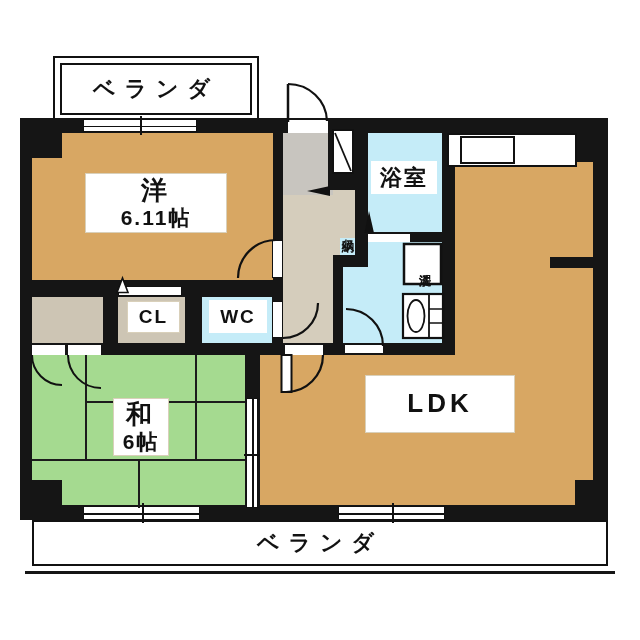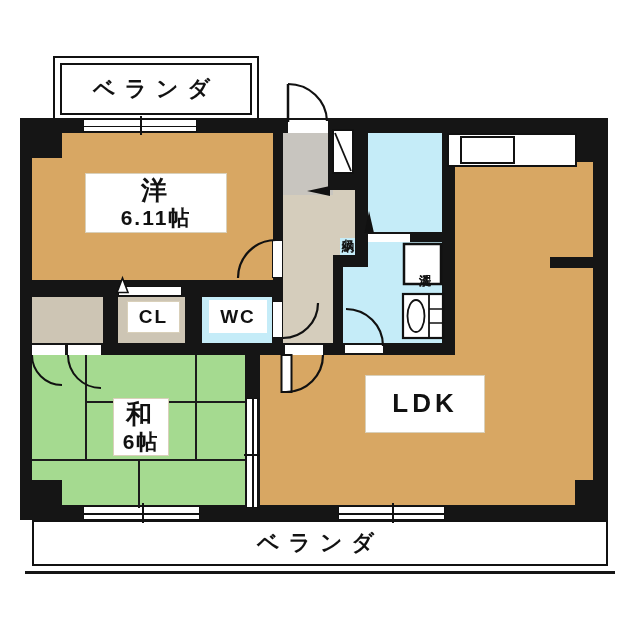--- a/index.html
+++ b/index.html
@@ -143,24 +143,27 @@
   <div class="labelbox thinbrd" style="left:85px;top:173px;width:142px;height:60px;">
     <span class="big">洋</span>
     <span class="size">6.11帖</span>
   </div>
 
   <div class="labelbox thinbrd" style="left:113px;top:398px;width:56px;height:58px;">
     <span class="big">和</span>
     <span class="size">6帖</span>
   </div>
 
-  <div class="labelbox thinbrd" style="left:365px;top:375px;width:120px;height:58px;">
+  <div class="labelbox thinbrd" style="left:365px;top:375px;width:150px;height:58px;">
     <span class="big">LDK</span>
   </div>
 
+  <div class="labelbox" style="left:371px;top:161px;width:66px;height:33px;">
+    <span class="mid">浴室</span>
+  </div>
 
 
   <div class="labelbox thinbrd" style="left:127px;top:301px;width:53px;height:32px;">
     <span class="small-label">CL</span>
   </div>
 
   <div class="labelbox" style="left:209px;top:300px;width:58px;height:33px;">
     <span class="small-label">WC</span>
   </div>
 

